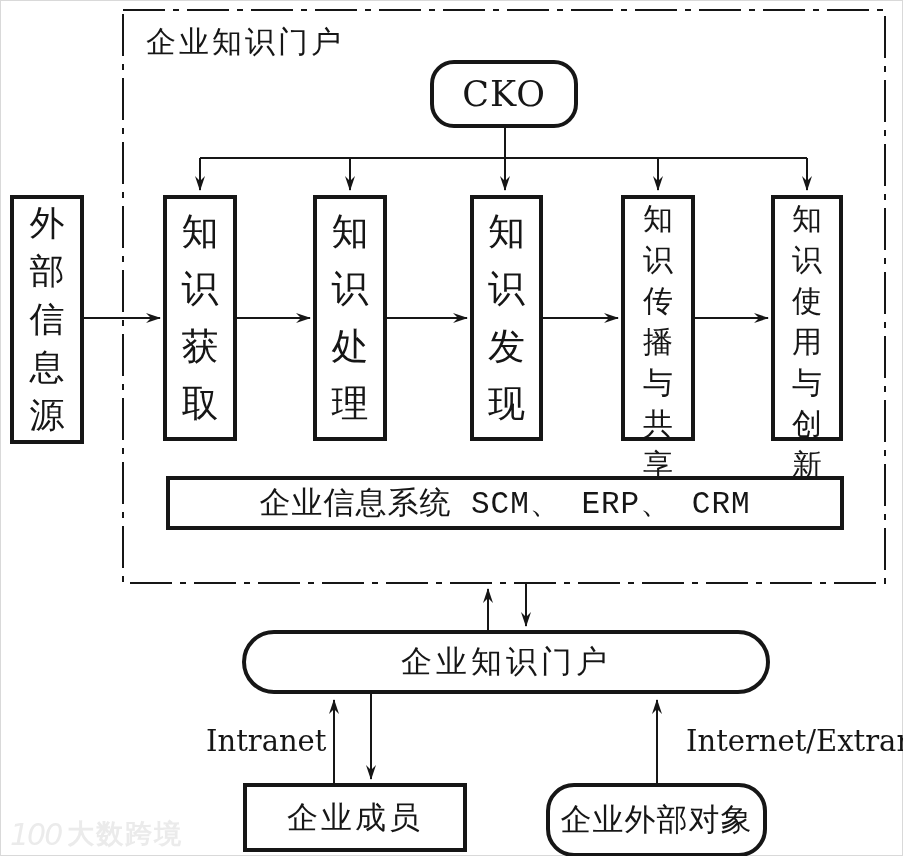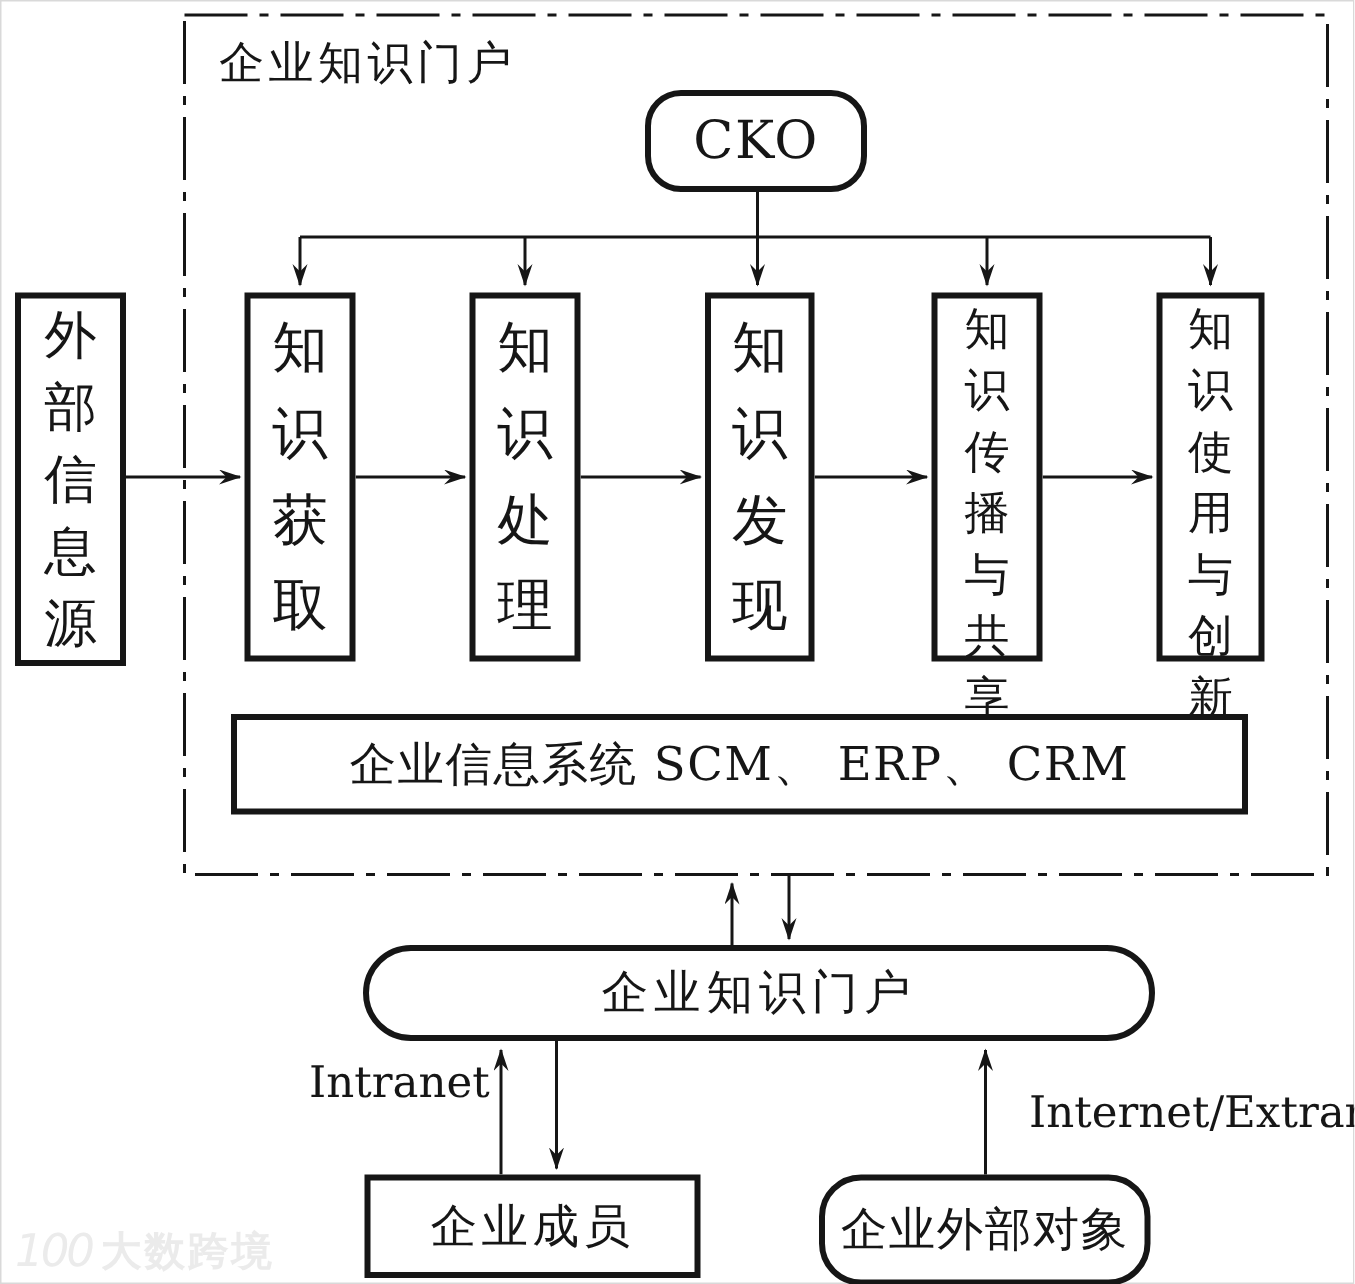--- a/index.html
+++ b/index.html
@@ -146,29 +146,29 @@
         <span>知</span>
         <span>识</span>
         <span>使</span>
         <span>用</span>
         <span>与</span>
         <span>创</span>
         <span>新</span>
       </span>
   </div>
 
-  <div class="nbox" style="left:154px;top:476px;width:678px;height:67px;">
+  <div class="nbox" style="left:166px;top:476px;width:678px;height:54px;font-family:Liberation Mono, monospace;">
     <span class="hlabel">企业信息系统 SCM、 ERP、 CRM</span>
   </div>
 
   <div class="nbox" style="left:242px;top:630px;width:528px;height:64px;border-radius:32px;">
     <span class="hlabel" style="letter-spacing:4px;">企业知识门户</span>
   </div>
 
-  <div class="netlabel" style="left:206px;top:704px;">Intranet</div>
+  <div class="netlabel" style="left:206px;top:724px;">Intranet</div>
   <div class="netlabel" style="left:686px;top:724px;">Internet/Extranet</div>
 
   <div class="nbox" style="left:243px;top:783px;width:224px;height:69px;">
     <span class="hlabel" style="letter-spacing:3px;">企业成员</span>
   </div>
   <div class="nbox" style="left:546px;top:783px;width:221px;height:74px;border-radius:28px;">
     <span class="hlabel">企业外部对象</span>
   </div>
 
   <div class="watermark">

